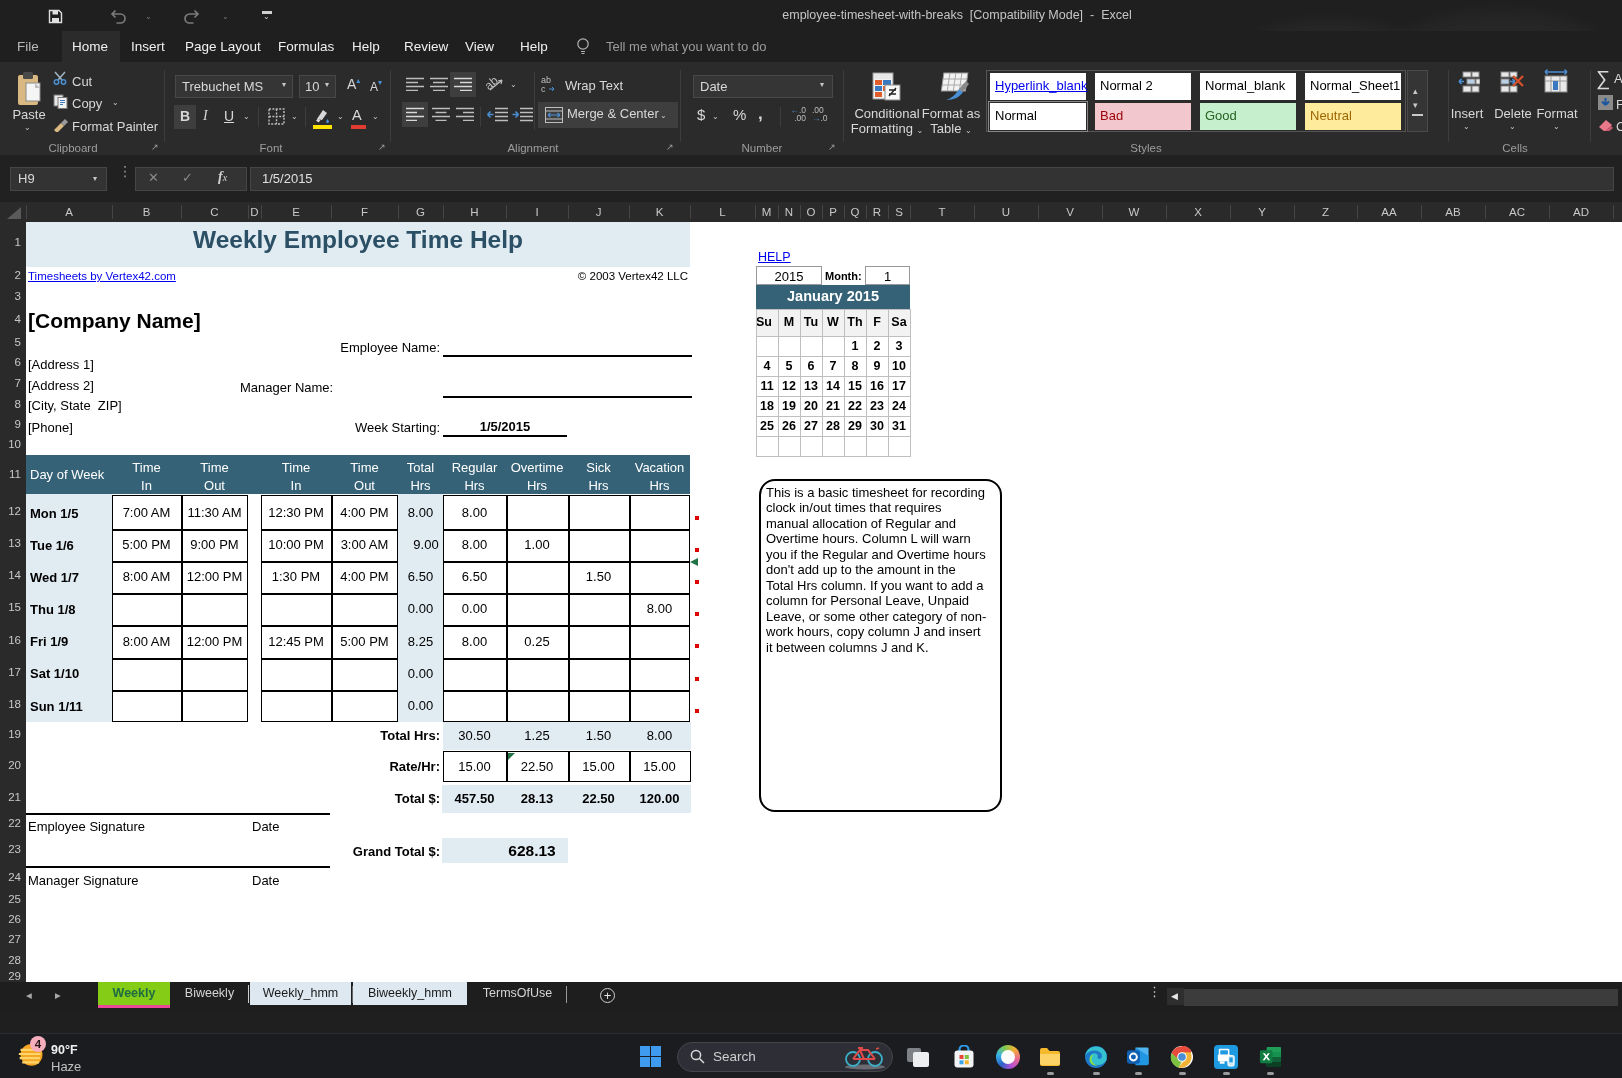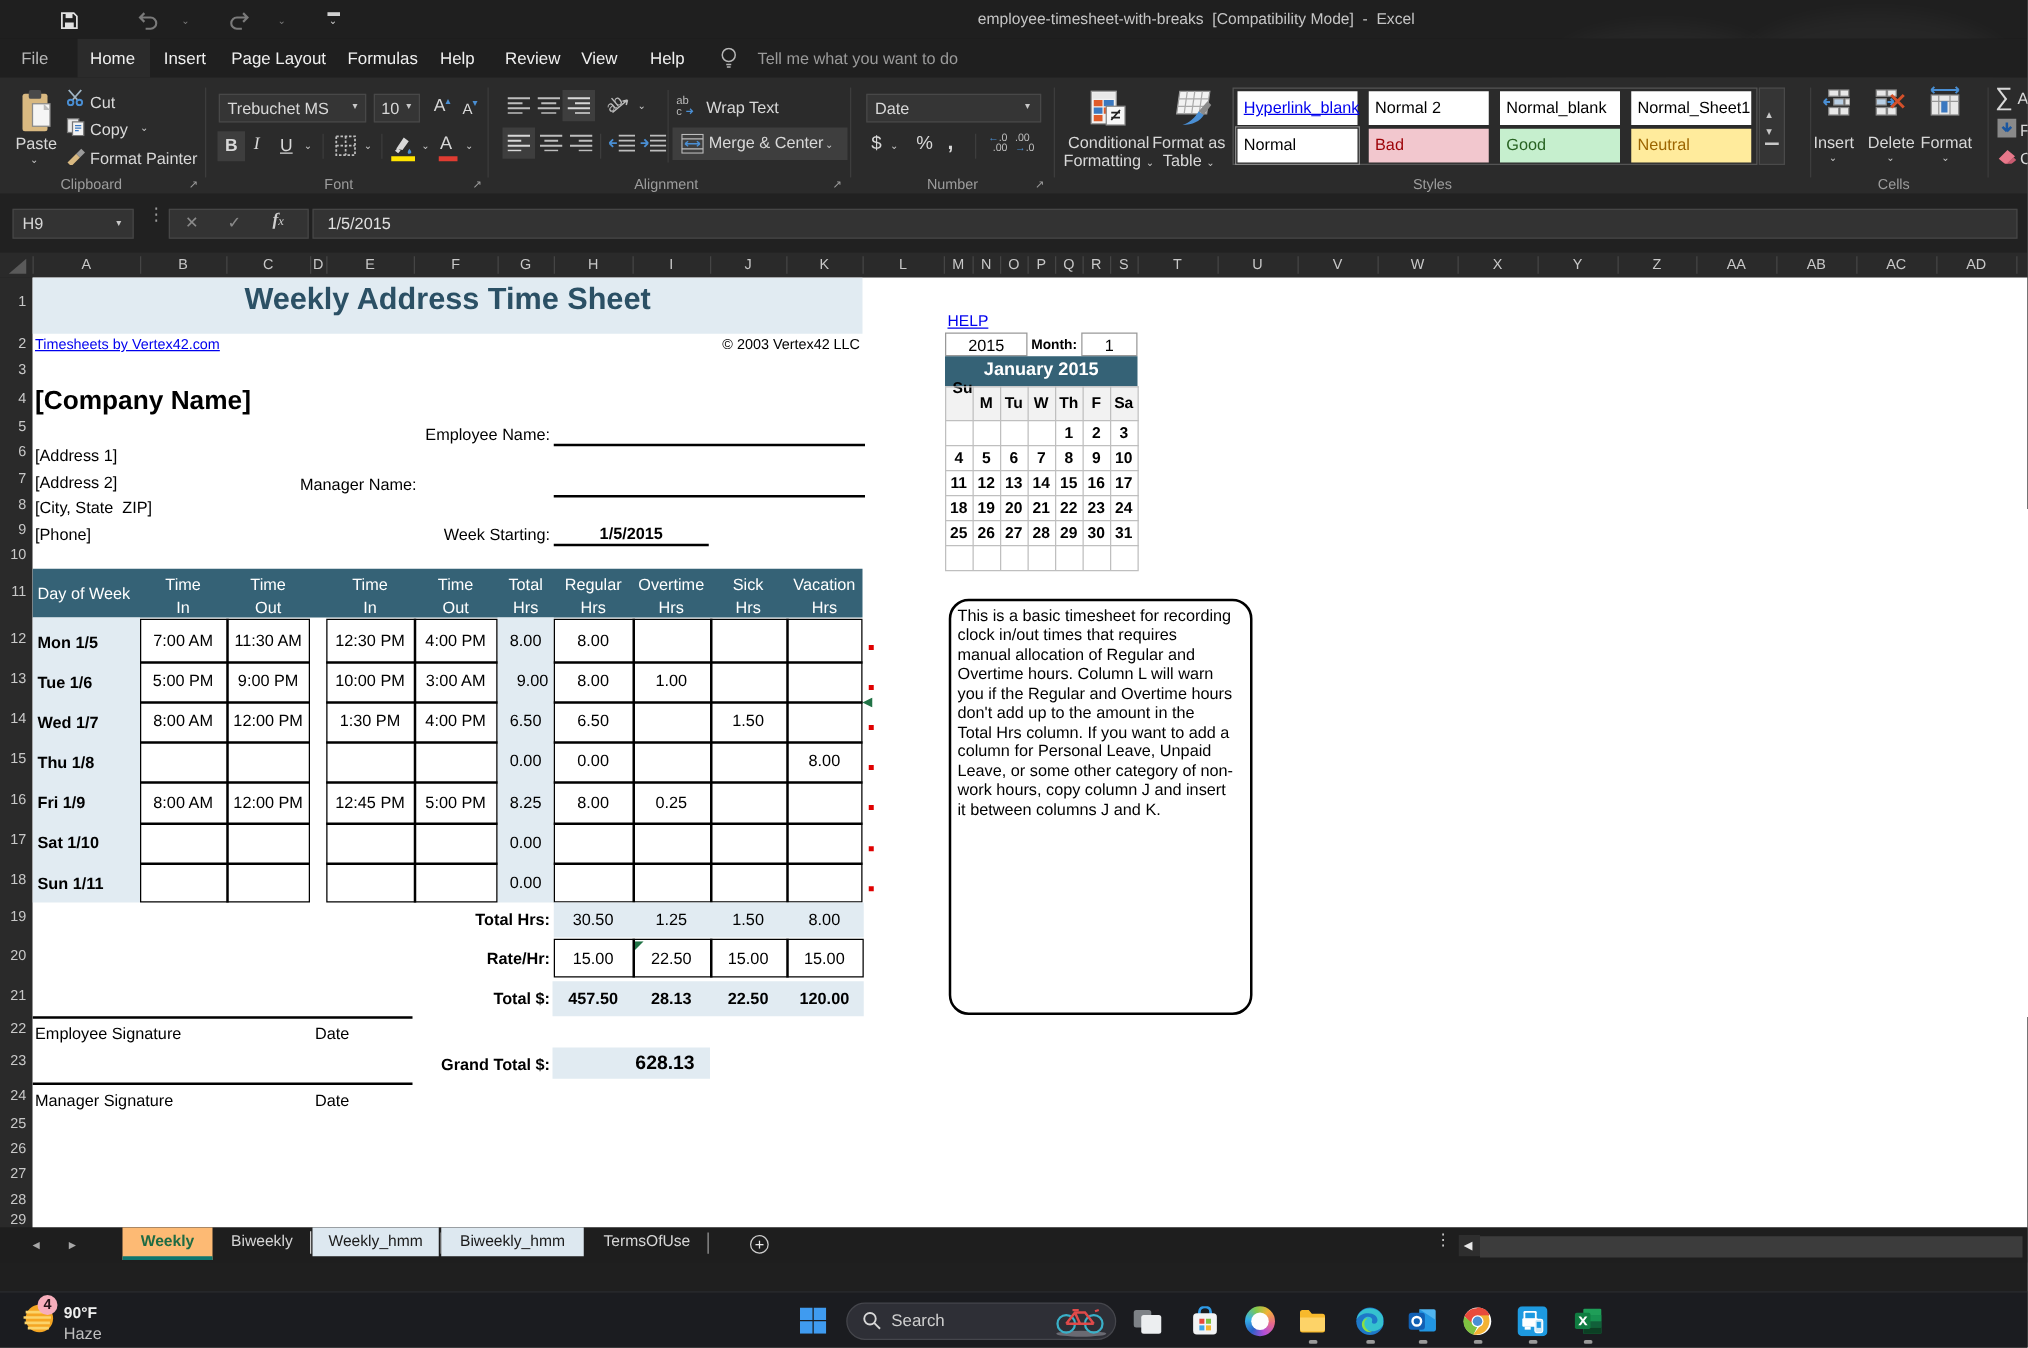--- a/index.html
+++ b/index.html
@@ -446,21 +446,21 @@
     <div class="rnum" style="top:649px">24</div>
     <div class="rnum" style="top:671px">25</div>
     <div class="rnum" style="top:691px">26</div>
     <div class="rnum" style="top:711px">27</div>
     <div class="rnum" style="top:732px">28</div>
     <div class="rnum" style="top:748px">29</div>
   </div>
   <div id="sheet" class="abs">
 
     <div class="abs" style="left:0;top:0;width:664px;height:45px;background:#e1ebf2"></div>
-    <div class="abs" style="left:0;top:4px;width:664px;text-align:center;font-weight:bold;font-size:24.5px;color:#2b5065">Weekly Address Time Sheet</div>
+    <div class="abs" style="left:0;top:4px;width:664px;text-align:center;font-weight:bold;font-size:24.5px;color:#2b5065">Weekly Employee Time Help</div>
 
     <div class="s" style="left:2px;top:48px;font-size:11.5px;color:#0000ee;text-decoration:underline">Timesheets by Vertex42.com</div>
     <div class="s" style="left:462px;top:48px;width:200px;text-align:right;font-size:11.5px">© 2003 Vertex42 LLC</div>
 
     <div class="s" style="left:2px;top:87px;font-size:21px;font-weight:bold">[Company Name]</div>
     <div class="s" style="left:214px;top:118px;width:200px;text-align:right">Employee Name:</div>
     <div class="abs" style="left:417px;top:133px;width:249px;height:1.6px;background:#000"></div>
     <div class="s" style="left:2px;top:135px">[Address 1]</div>
     <div class="s" style="left:2px;top:156px">[Address 2]</div>
     <div class="s" style="left:214px;top:158px;width:200px;text-align:left">Manager Name:</div>
@@ -611,21 +611,21 @@
 
     <div class="s" style="left:732px;top:28px;font-size:12.5px;color:#0000ee;text-decoration:underline">HELP</div>
     <div class="abs" style="left:730px;top:44px;width:66px;height:19px;background:#fff;border:1px solid #999"></div>
     <div class="abs" style="left:730px;top:47px;width:66px;text-align:center;font-size:13px">2015</div>
     <div class="abs" style="left:799px;top:48px;width:40px;font-size:11px;font-weight:bold">Month:</div>
     <div class="abs" style="left:839px;top:44px;width:45px;height:19px;background:#fff;border:1px solid #999"></div>
     <div class="abs" style="left:839px;top:47px;width:45px;text-align:center;font-size:13px">1</div>
     <div class="abs" style="left:730px;top:63px;width:154px;height:24px;background:#356276"></div>
     <div class="abs" style="left:730px;top:66px;width:154px;text-align:center;font-weight:bold;font-size:14.5px;color:#fff">January 2015</div>
     <div class="abs" style="left:730px;top:87px;width:154px;height:27px;background:#f2f2f2"></div>
-    <div class="abs" style="left:730px;top:81px;width:22px;text-align:right;font-weight:bold;font-size:12.5px">Su</div>
+    <div class="abs" style="left:730px;top:93px;width:22px;text-align:left;font-weight:bold;font-size:12.5px">Su</div>
     <div class="abs" style="left:752px;top:93px;width:22px;text-align:center;font-weight:bold;font-size:12.5px">M</div>
     <div class="abs" style="left:774px;top:93px;width:22px;text-align:center;font-weight:bold;font-size:12.5px">Tu</div>
     <div class="abs" style="left:796px;top:93px;width:22px;text-align:center;font-weight:bold;font-size:12.5px">W</div>
     <div class="abs" style="left:818px;top:93px;width:22px;text-align:center;font-weight:bold;font-size:12.5px">Th</div>
     <div class="abs" style="left:840px;top:93px;width:22px;text-align:center;font-weight:bold;font-size:12.5px">F</div>
     <div class="abs" style="left:862px;top:93px;width:22px;text-align:center;font-weight:bold;font-size:12.5px">Sa</div>
     <div class="abs" style="left:730px;top:87px;width:1px;height:147px;background:#bfbfbf"></div>
     <div class="abs" style="left:752px;top:87px;width:1px;height:147px;background:#bfbfbf"></div>
     <div class="abs" style="left:774px;top:87px;width:1px;height:147px;background:#bfbfbf"></div>
     <div class="abs" style="left:796px;top:87px;width:1px;height:147px;background:#bfbfbf"></div>
@@ -672,21 +672,21 @@
     <div class="caldate" style="left:818px;top:197px">29</div>
     <div class="caldate" style="left:840px;top:197px">30</div>
     <div class="caldate" style="left:862px;top:197px">31</div>
 
     <div class="abs" style="left:733px;top:257px;width:243px;height:333px;border:2px solid #000;border-radius:16px;background:#fff"></div>
     <div class="abs" style="left:740px;top:263px;width:234px;font-size:13px;line-height:15.45px;color:#000;white-space:nowrap">This is a basic timesheet for recording<br>clock in/out times that requires<br>manual allocation of Regular and<br>Overtime hours. Column L will warn<br>you if the Regular and Overtime hours<br>don't add up to the amount in the<br>Total Hrs column. If you want to add a<br>column for Personal Leave, Unpaid<br>Leave, or some other category of non-<br>work hours, copy column J and insert<br>it between columns J and K.</div>
   </div>
   <div id="tabbar" class="abs">
     <div class="abs" style="left:26px;top:9px;color:#a8a8a8;font-size:7.5px">◀</div>
     <div class="abs" style="left:55px;top:9px;color:#a8a8a8;font-size:7.5px">▶</div>
-    <div class="stab" style="left:98px;width:72px;background:#fdba74;color:#1e6b43;font-weight:bold;border-bottom:3px solid #0f766e;height:26px">Weekly</div>
+    <div class="stab" style="left:98px;width:72px;background:#84cc16;color:#1e6b43;font-weight:bold;border-bottom:3px solid #ec4899;height:26px">Weekly</div>
     <div class="stab" style="left:172px;width:75px;">Biweekly</div>
     <div class="abs" style="left:247.5px;top:3px;width:1.5px;height:18px;background:#cfcfcf"></div>
     <div class="stab" style="left:250px;width:101px;background:#dde8f0;color:#1a1a1a">Weekly_hmm</div>
     <div class="abs" style="left:351.5px;top:4px;width:1px;height:17px;background:#666"></div>
     <div class="stab" style="left:353px;width:114px;background:#dde8f0;color:#1a1a1a">Biweekly_hmm</div>
     <div class="stab" style="left:470px;width:95px;">TermsOfUse</div>
     <div class="abs" style="left:566px;top:4px;width:1px;height:17px;background:#999"></div>
     <div class="abs" style="left:600px;top:6px;width:15px;height:15px;border:1.2px solid #cfcfcf;border-radius:50%;color:#e8e8e8;font-size:13px;line-height:14px;text-align:center">+</div>
     <div class="abs" style="left:1148px;top:7px;color:#c8c8c8;font-size:13px;line-height:5px;width:4px">⋮</div>
     <div class="abs" style="left:1167px;top:6px;width:17px;height:17px;background:#2e2e2e"></div>

